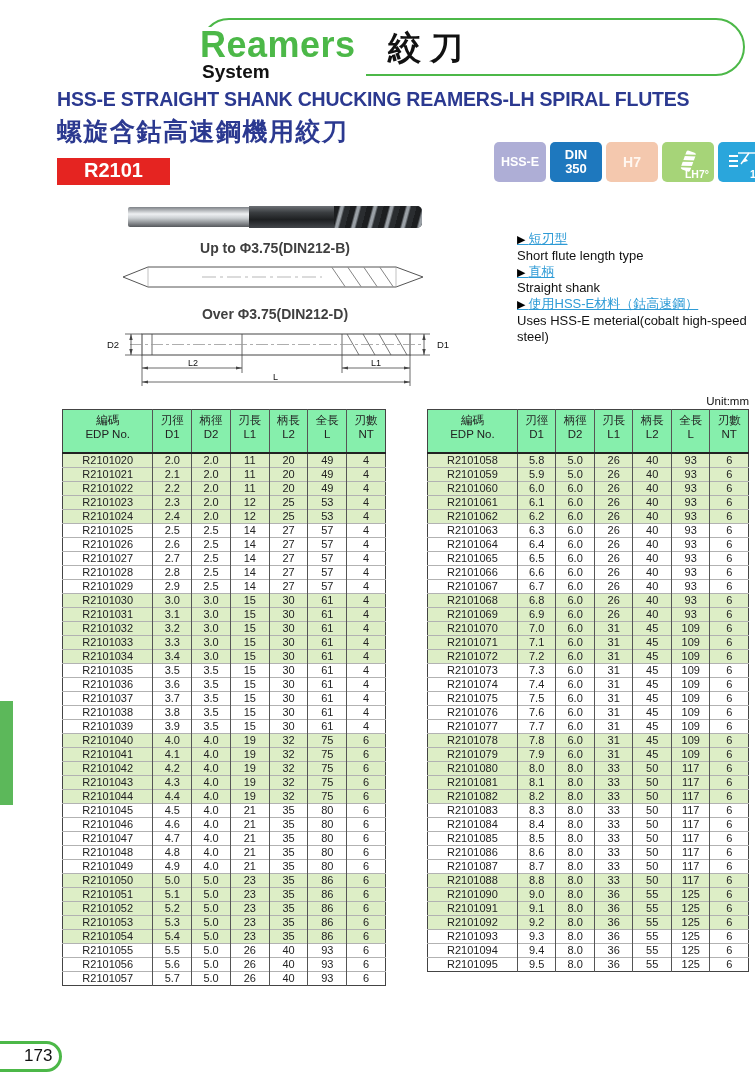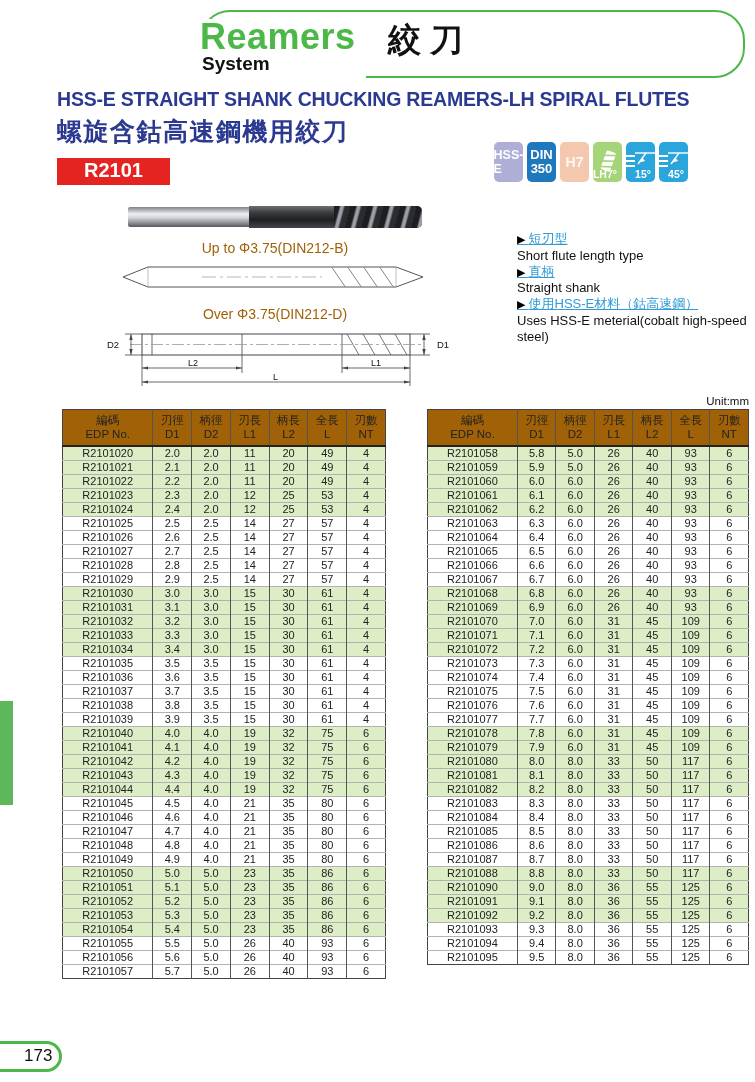--- a/index.html
+++ b/index.html
@@ -2,70 +2,70 @@
 <html><head>
 <meta charset="utf-8">
 <style>
   * { box-sizing: border-box; margin: 0; padding: 0; }
   html,body { background:#fff; }
   body {
     width: 755px; height: 1082px; position: relative; overflow: hidden;
     font-family: "Liberation Sans", sans-serif; color:#111;
   }
   
-  .banner { position:absolute; left:200px; top:10px; width:545px; height:68px; }
+  .banner { position:absolute; left:200px; top:18px; width:545px; height:58px; }
   .banner-border { position:absolute; inset:0; border:2.5px solid #4cb848; border-radius:30px; }
   .brand { position:absolute; left:0px; top:9px; background:#fff; padding:0 10px 6px 0; }
   .brand-en { font-size:36px; font-weight:bold; color:#4cb848; line-height:35px; letter-spacing:.5px; }
   .brand-sub { font-size:19px; font-weight:bold; color:#111; line-height:19px; padding-left:2px; }
   .brand-zh { position:absolute; left:188px; top:8px; font-size:33px; font-weight:bold; color:#111; letter-spacing:9px; white-space:nowrap; }
   
   .title-block { position:absolute; left:57px; top:88px; }
   .title-en { font-size:19.5px; font-weight:bold; color:#2b3990; letter-spacing:-0.2px; white-space:nowrap; }
   .title-zh { font-size:25px; font-weight:bold; color:#2b3990; margin-top:4px; letter-spacing:1.5px; }
   .model-badge { display:inline-block; margin-top:10px; background:#e52421; color:#fff; font-size:20px; font-weight:bold; padding:1px 27px 3px; }
   
   .badge-row { position:absolute; left:494px; top:142px; display:flex; gap:4px; }
-  .badge { width:29px; height:40px; border-radius:5px; color:#fff; font-weight:bold;
+  .badge { width:52px; height:40px; border-radius:5px; color:#fff; font-weight:bold;
            display:flex; align-items:center; justify-content:center; position:relative; }
   .badge.hsse { background:#aeaed6; font-size:12.5px; }
   .badge.din  { background:#1e78be; flex-direction:column; font-size:13px; line-height:14px; }
   .badge.h7   { background:#f4c8ae; font-size:14px; color:#fff7f0; }
   .badge.lh7  { background:#a6d478; }
   .badge.ang  { background:#2aa6dc; }
   .badge .corner-label { position:absolute; bottom:2px; right:4px; font-size:10.5px; line-height:11px; }
   .badge.lh7 .corner-label { right:5px; }
   .badge svg { display:block; }
   
   .photo { position:absolute; left:128px; top:206px; width:294px; height:22px; }
   .photo .shank { position:absolute; left:0; top:1px; bottom:1px; width:41%;
     background:linear-gradient(#7e8287 0%, #eef0f2 35%, #cdd1d4 55%, #55585c 100%); border-radius:2px 0 0 2px; }
   .photo .bodyp { position:absolute; left:41%; right:0; top:0; bottom:0;
     background:linear-gradient(#6c7075 0%, #3a3d40 30%, #1e2022 62%, #43464b 100%); border-radius:0 5px 5px 0; }
   .photo .flutes { position:absolute; right:0; top:0; bottom:0; width:30%; border-radius:0 5px 5px 0;
     background:repeating-linear-gradient(105deg, #1c1e20 0 5px, #9aa0a6 7px 9px, #2a2d30 11px 16px); }
-  .fig-caption { position:absolute; left:128px; width:294px; text-align:center; font-size:14px; color:#a16207; }
+  .fig-caption { position:absolute; left:128px; width:294px; text-align:center; font-size:14px; color:#404040;font-weight:bold; }
   .cap1 { top:240px; } .cap2 { top:306px; }
   .line-drawing { position:absolute; left:122px; top:262px; }
   .dim-drawing  { position:absolute; left:85px;  top:328px; }
   .dim-drawing text, .line-drawing text { font-family:"Liberation Sans",sans-serif; }
   
   .features { position:absolute; left:517px; top:231px; width:236px; font-size:13px; line-height:15.8px; }
   .feat-zh { color:#2e9bd6;text-decoration:underline; }
   .feat-zh::before { content:"▶ "; color:#000; font-size:11px; }
   .feat-en { color:#111; }
   
   .unit-label { position:absolute; left:630px; top:395px; width:119px; text-align:right; font-size:11.5px; color:#111; }
   table.data-table { position:absolute; top:409px; border-collapse:collapse; table-layout:fixed;
     font-size:11px; color:#222; border:1.5px solid #444; background:#fff; }
   #table-left  { left:62px;  width:324px; }
   #table-right { left:427px; width:322px; }
   .data-table th, .data-table td { border-left:1px solid #555; text-align:center; padding:0; font-weight:normal; }
   .data-table th:first-child, .data-table td:first-child { border-left:none; width:28%; }
-  .data-table th { background:#a16207; border-bottom:2.5px solid #222; padding:3px 0 4px; }
+  .data-table th { background:#86efac; border-bottom:2.5px solid #222; padding:3px 0 11px; }
   .data-table th div { line-height:14px; font-size:11.5px; }
   .data-table td { border-top:1px solid #b2b2b2; height:13px; line-height:13px; }
   .data-table tbody tr:first-child td { border-top:none; }
   .data-table tbody tr.band { background:#ddeec6; }
   
   .page-tab { position:absolute; left:0; top:701px; width:13px; height:104px; background:#5cb85a; }
   .page-pill { position:absolute; left:-28px; top:1041px; width:90px; height:31px;
     border:3px solid #4cb848; border-radius:18px; background:#fff; }
   .page-num { position:absolute; left:24px; top:1046px; font-size:17px; color:#111; }
 </style>

